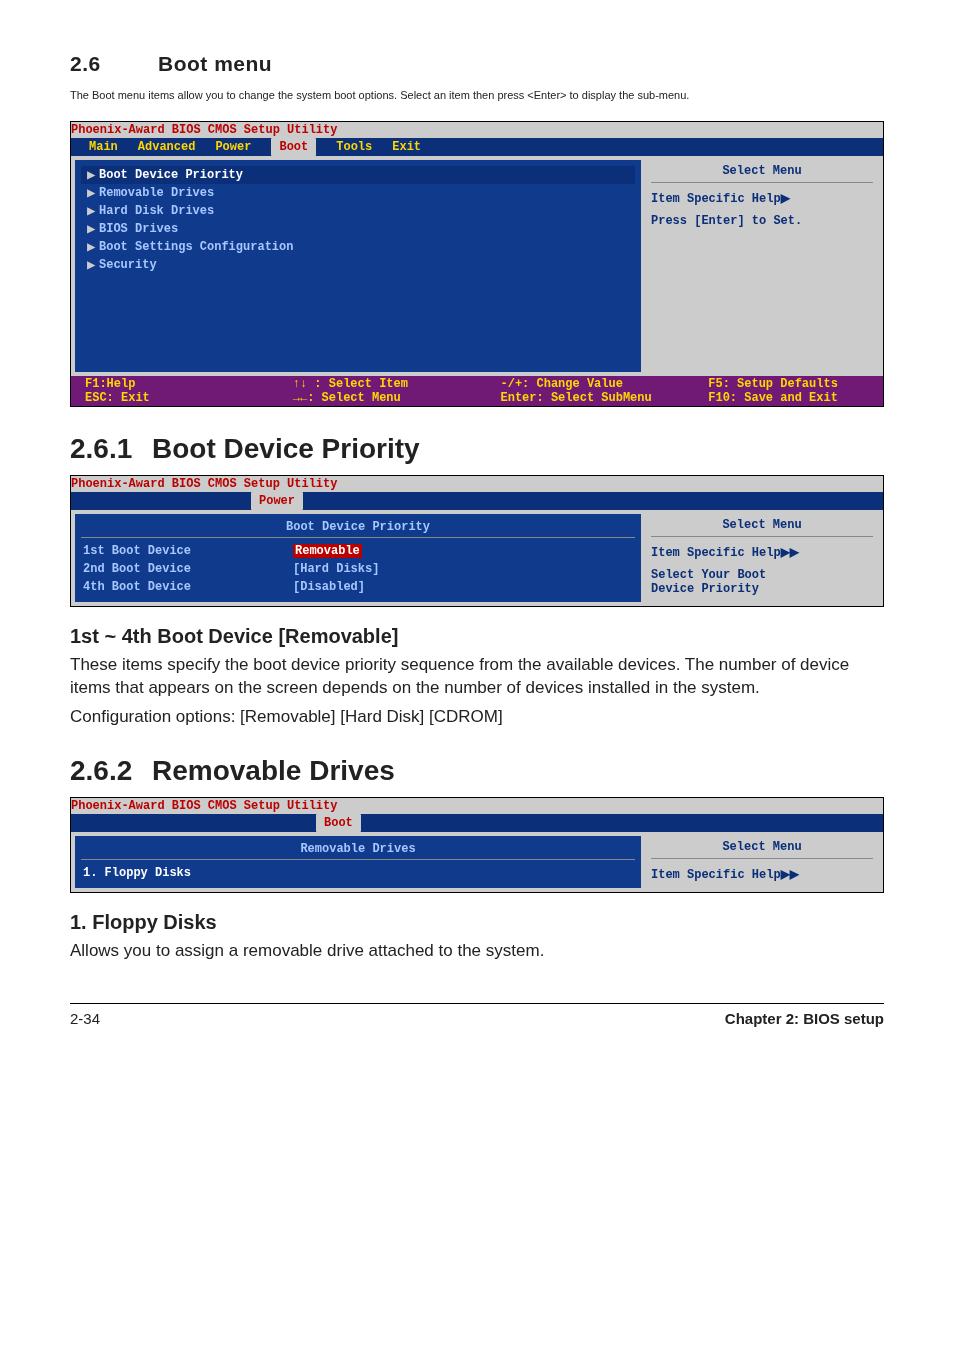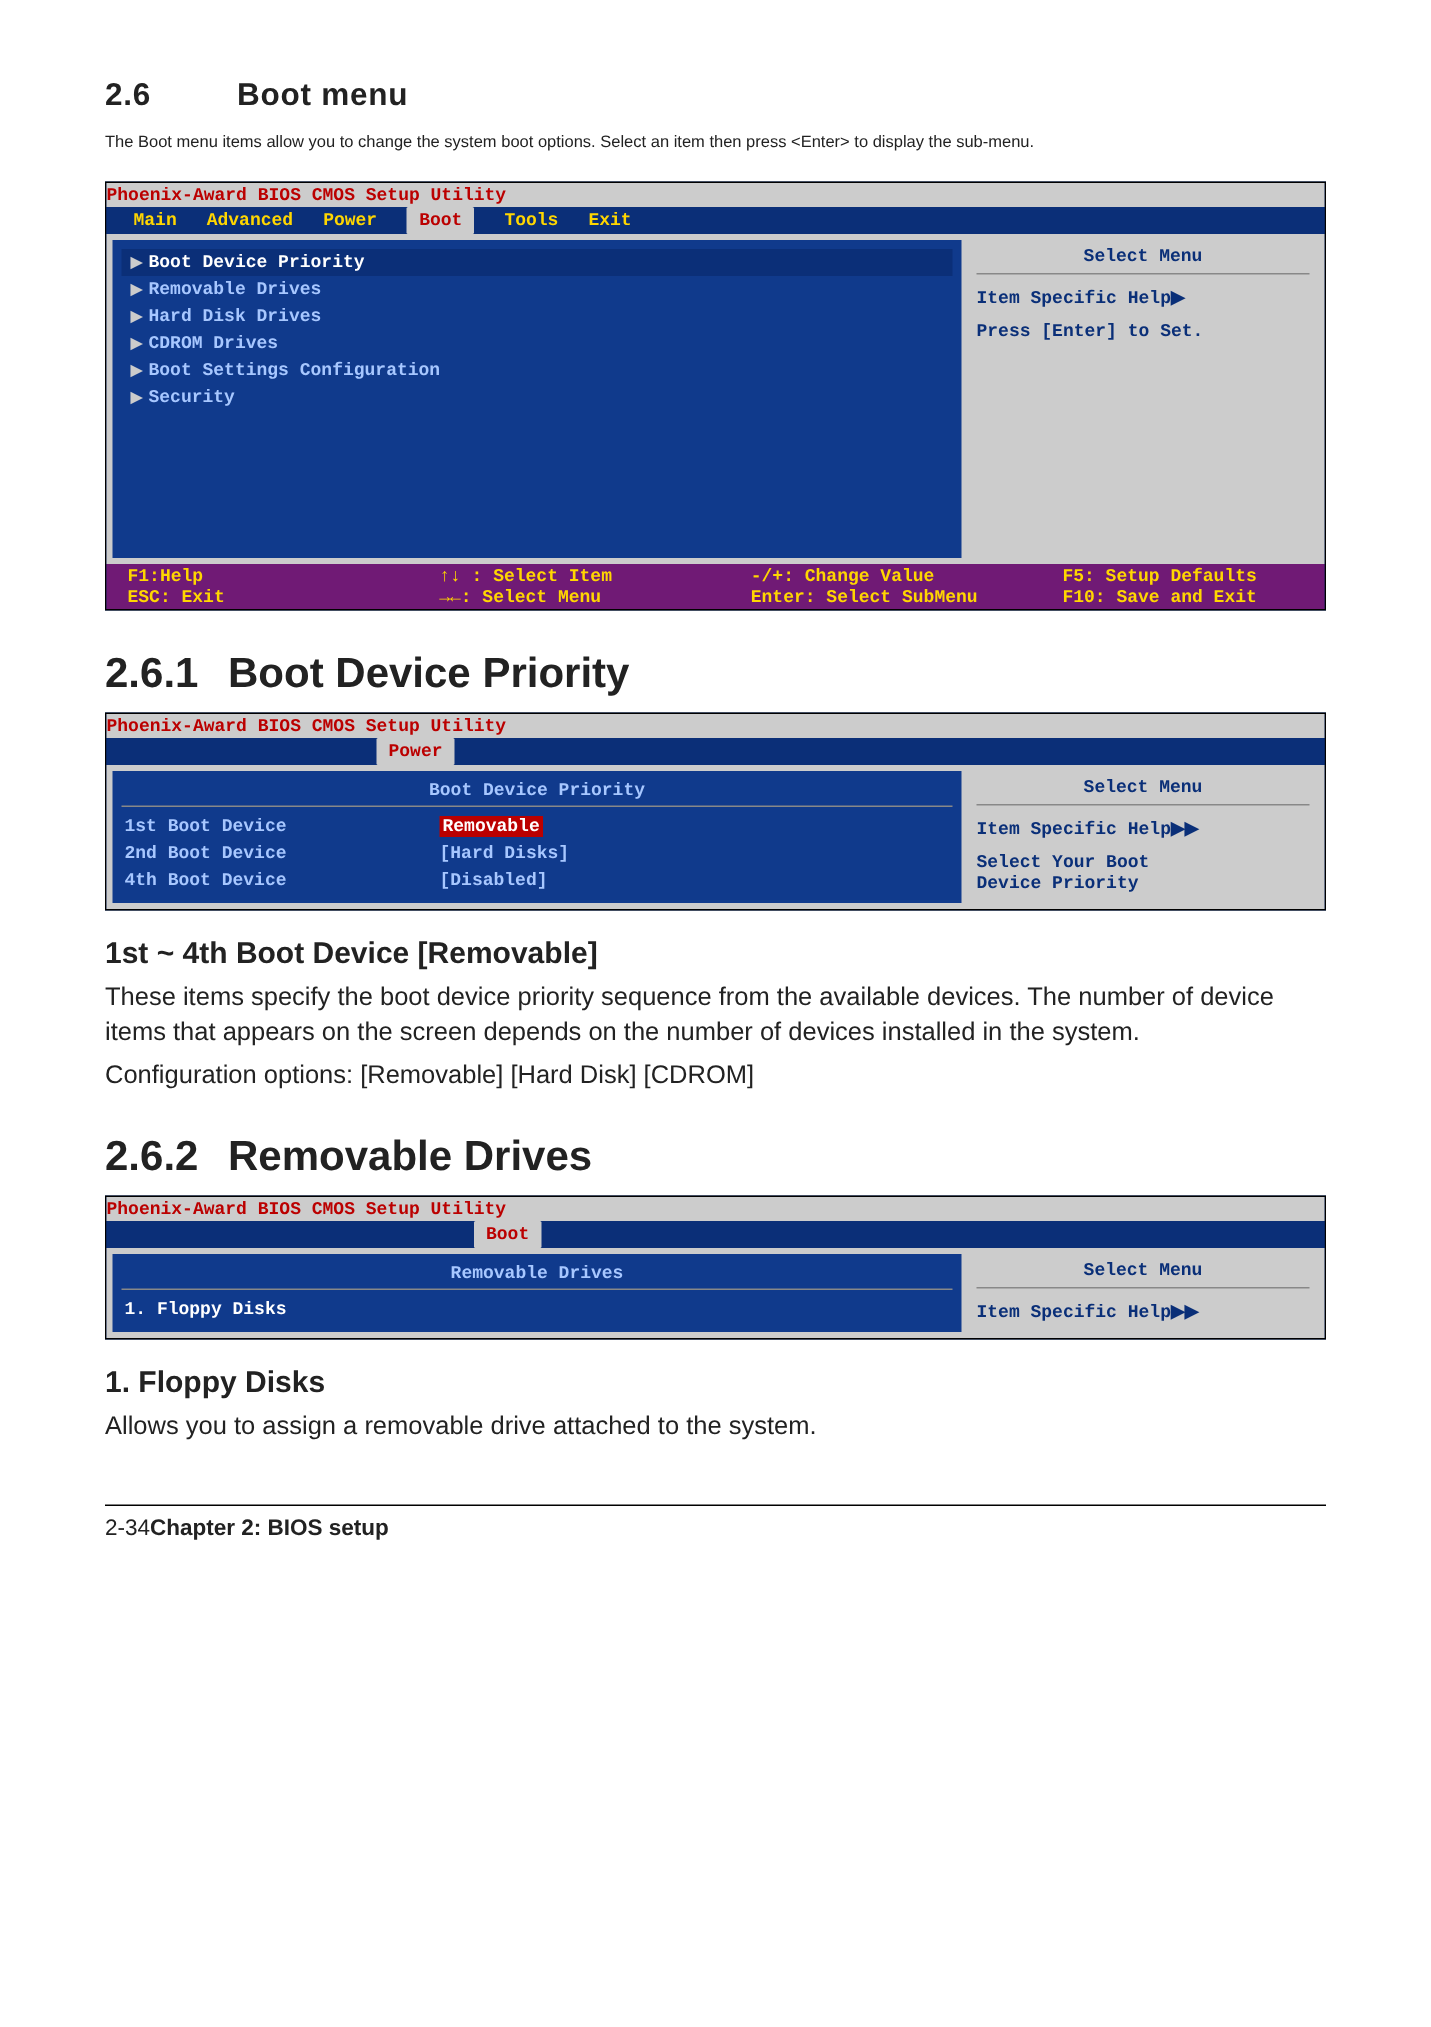--- a/index.html
+++ b/index.html
@@ -141,21 +141,21 @@
     font-size: 17px;
     line-height: 1.35;
     margin: 0 0 6px 0;
   }
 
   .page-footer {
     border-top: 1px solid #000;
     margin-top: 40px;
     padding-top: 6px;
     display: flex;
-    justify-content: flex-start;
+    justify-content: space-between;
     font-size: 15px;
   }
   .page-footer .right { font-weight: 900; }
   .tri { display:inline-block; }
 </style>
 </head>
 <body>
 
 <div class="page">
 
@@ -184,21 +184,21 @@
         <div class="menu-row">
           <span class="arrow">▶</span>
           <span>Removable Drives</span>
         </div>
         <div class="menu-row">
           <span class="arrow">▶</span>
           <span>Hard Disk Drives</span>
         </div>
         <div class="menu-row">
           <span class="arrow">▶</span>
-          <span>CDROM Drives</span>
+          <span>BIOS Drives</span>
         </div>
         <div class="menu-row">
           <span class="arrow">▶</span>
           <span>Boot Settings Configuration</span>
         </div>
         <div class="menu-row">
           <span class="arrow">▶</span>
           <span>Security</span>
         </div>
       </div>

